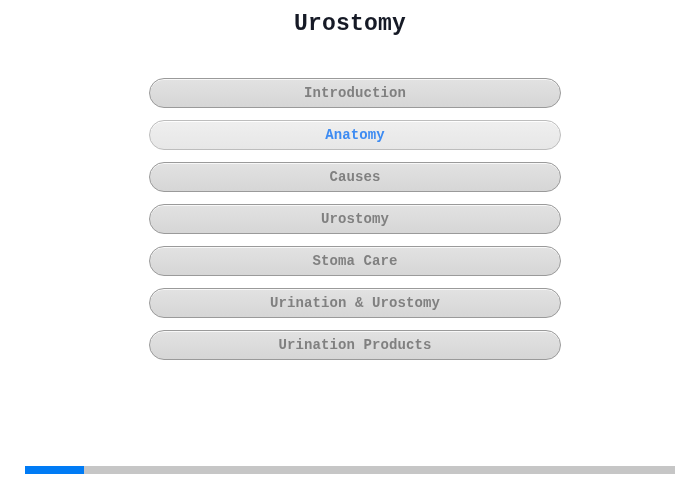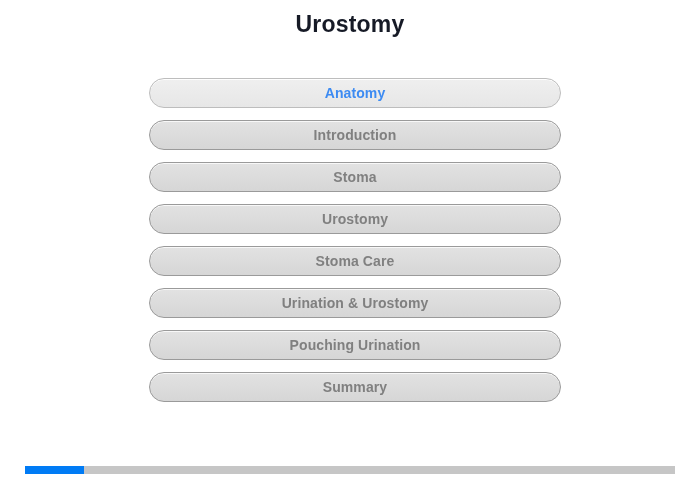--- a/index.html
+++ b/index.html
@@ -12,20 +12,21 @@
     background: #ffffff;
     font-family: "Liberation Sans", sans-serif;
     overflow: hidden;
     position: relative;
   }
 
   .page {
     width: 696px;
     height: 480px;
     position: relative;
+    font-family: Liberation Mono, monospace;
   }
 
   
   .title {
     position: absolute;
     top: 9px;
     left: 0;
     width: 700px;
     text-align: center;
     font-size: 23px;
@@ -106,43 +107,40 @@
   }
 </style>
 </head>
 <body>
 
 <div class="page">
 
   <div class="title">Urostomy</div>
 
   <div class="menu">
+      <div class="menu-button">
+        <span class="label">Introduction</span>
+      </div>
       <div class="menu-button selected">
         <span class="label">Anatomy</span>
       </div>
       <div class="menu-button">
-        <span class="label">Introduction</span>
-      </div>
-      <div class="menu-button">
-        <span class="label">Stoma</span>
+        <span class="label">Causes</span>
       </div>
       <div class="menu-button">
         <span class="label">Urostomy</span>
       </div>
       <div class="menu-button">
         <span class="label">Stoma Care</span>
       </div>
       <div class="menu-button">
         <span class="label">Urination &amp; Urostomy</span>
       </div>
       <div class="menu-button">
-        <span class="label">Pouching Urination</span>
-      </div>
-      <div class="menu-button">
-        <span class="label">Summary</span>
+        <span class="label">Urination Products</span>
       </div>
     </div>
 
   <div class="progress-wrap">
     <div class="progress-track" style="background: rgb(198, 198, 198);"></div>
     <div class="progress-fill" style="width: 9%; background: rgb(0, 123, 245);"></div>
   </div>
 
 </div>
 

